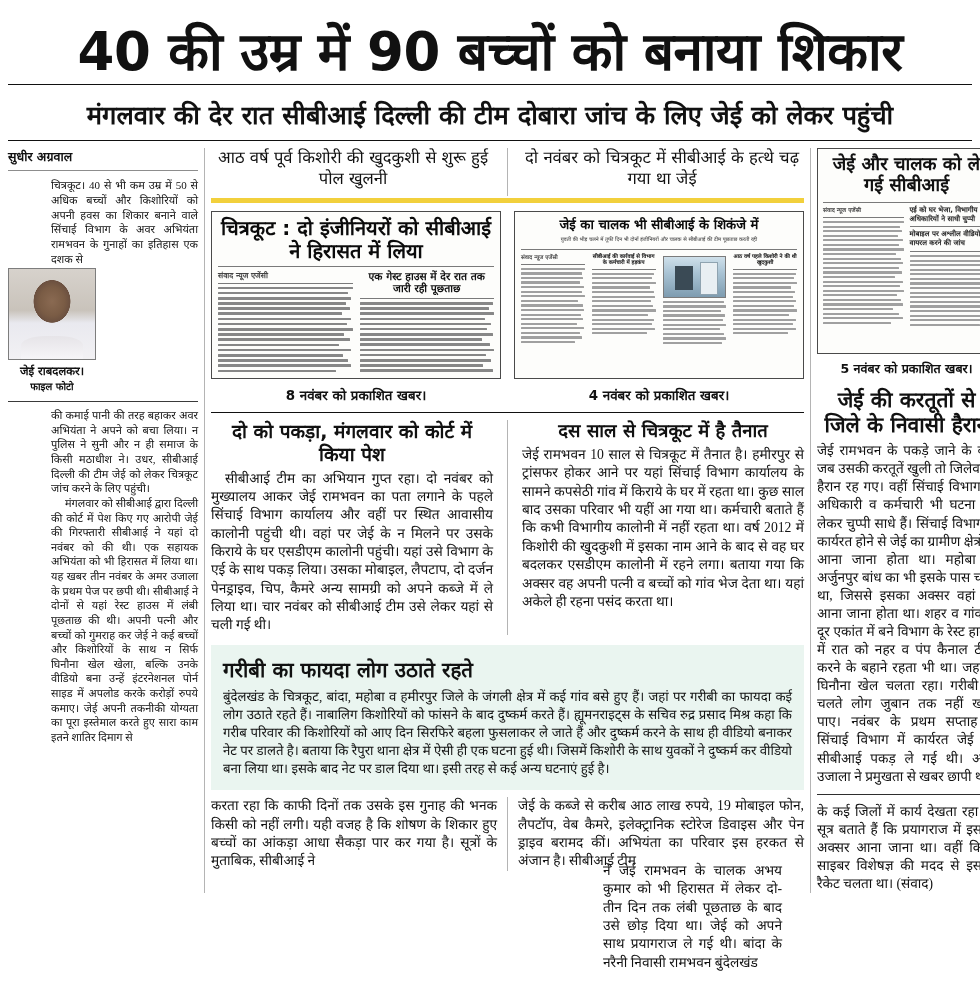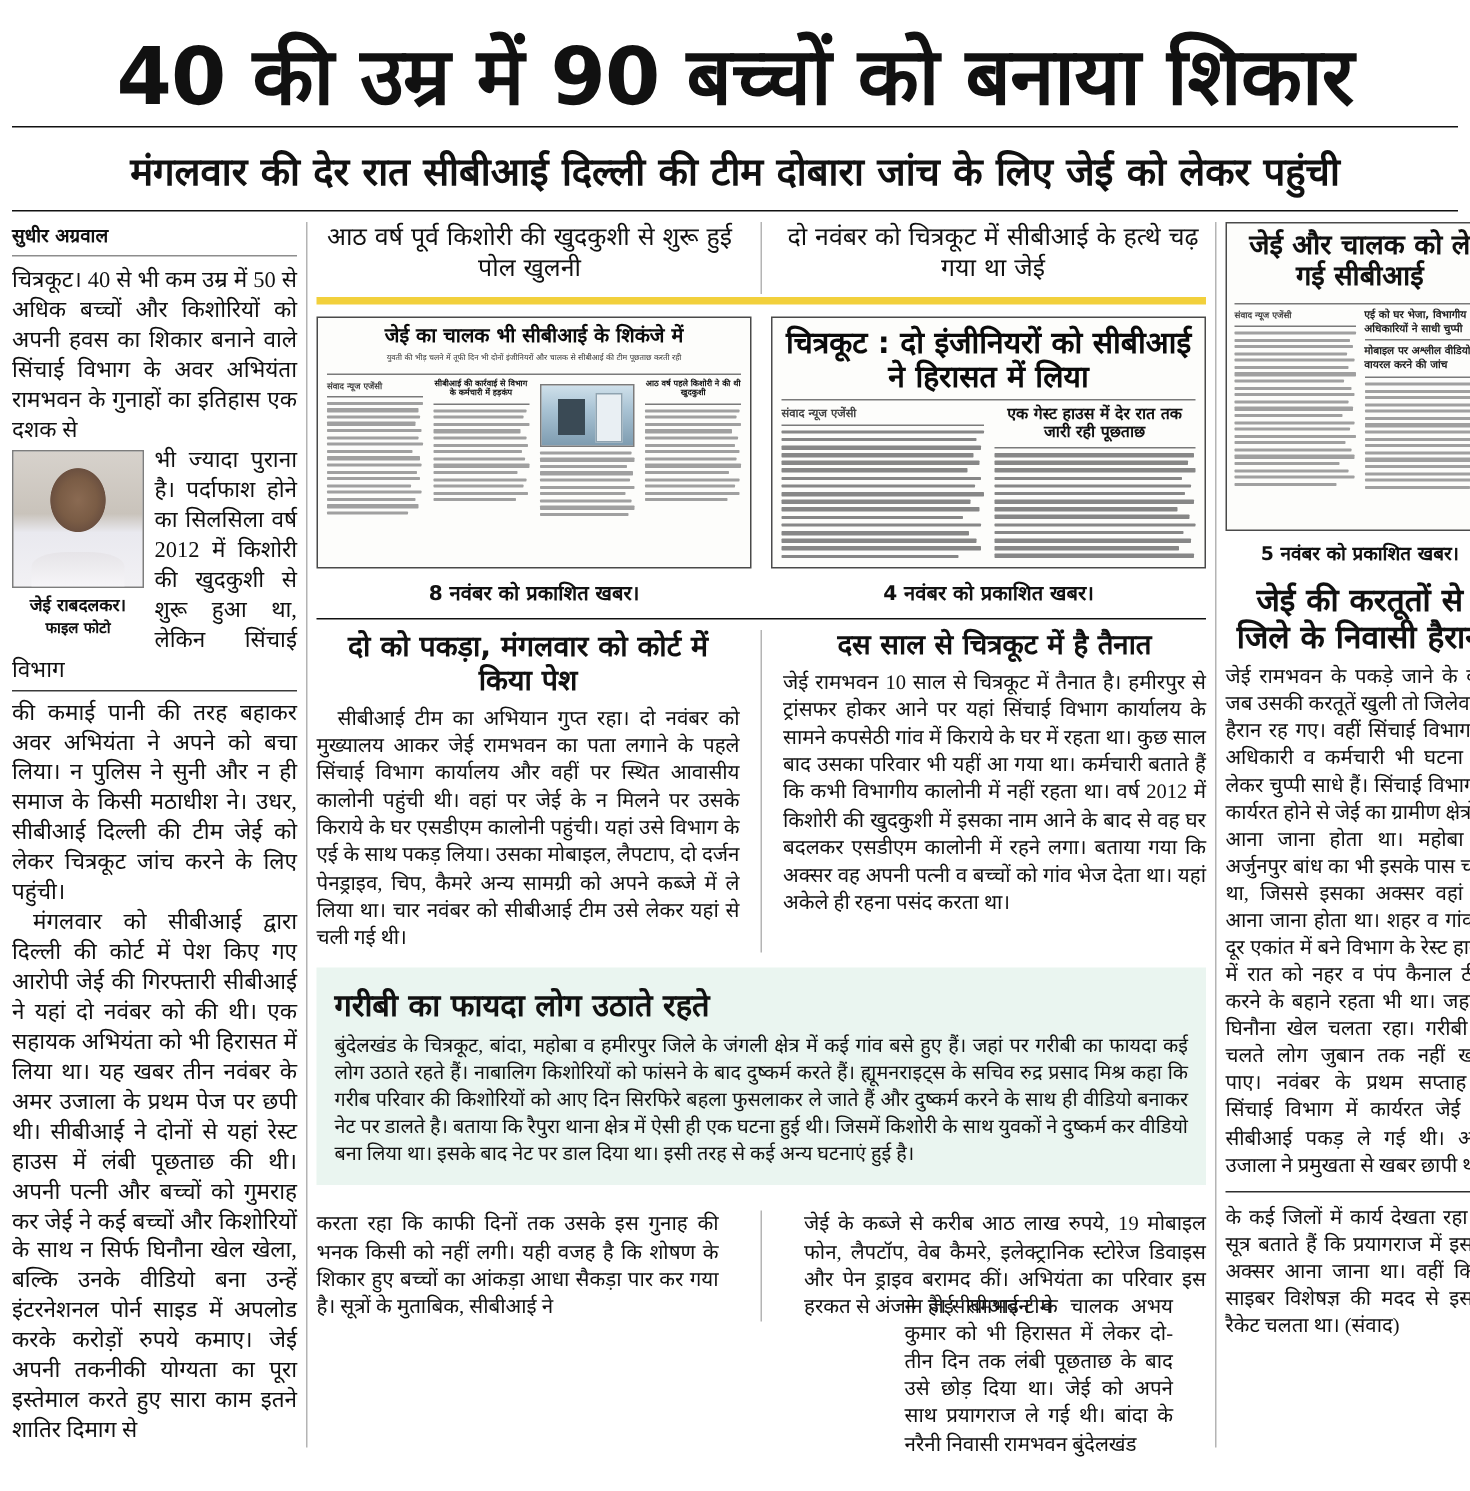--- a/index.html
+++ b/index.html
@@ -44,25 +44,26 @@
 
   
   .byline {
     font-family: "DejaVu Sans", sans-serif;
     font-weight: 700;
     font-size: 12.5px;
     padding-bottom: 5px;
   }
   .byline-rule { border-top: 1px solid #8d8d8d; margin-bottom: 7px; }
   .body-text {
-    font-size: 15px;
+    font-size: 11px;
     line-height: 1.33;
     text-align: justify;
     text-justify: inter-word;
     hyphens: none;
+    margin-left: 43px;
   }
   .photo-wrap { float: left; width: 88px; margin: 2px 7px 2px 0; }
   .photo {
     width: 88px; height: 92px;
     border: 1px solid #7d7d7d;
     background:
       radial-gradient(ellipse 26px 30px at 50% 36%, #8a6a52 0%, #7a5c45 48%, #6b5040 70%, transparent 72%),
       linear-gradient(180deg, #d7d2cc 0%, #c9c3bb 46%, #e9e9ef 60%, #f2f1f4 100%);
     position: relative;
     overflow: hidden;
@@ -177,21 +178,21 @@
     padding: 10px 12px 12px 12px;
     margin-top: 10px;
   }
   .green-head {
     font-family: "DejaVu Sans", sans-serif;
     font-weight: 700; font-size: 20.5px;
     padding-bottom: 5px;
   }
   .green-body { font-size: 13.2px; line-height: 1.37; text-align: justify; }
 
-  .bottom-row { display: grid; grid-template-columns: 1fr 1px 1fr; column-gap: 28px; margin-top: 17px; }
+  .bottom-row { display: grid; grid-template-columns: 1fr 1px 1fr; column-gap: 10px; margin-top: 7px; }
 
   
   .r-clip {
     border: 1px solid #4a4a4a; background: #fdfdfb;
     padding: 5px 5px; height: 206px; overflow: hidden;
   }
   .r-clip-title {
     font-family: "DejaVu Sans", sans-serif;
     font-weight: 700; font-size: 18.2px; line-height: 1.14;
     text-align: center; padding-bottom: 3px;
@@ -228,127 +229,40 @@
     <div>
       <div class="byline">सुधीर अग्रवाल</div>
       <div class="byline-rule"></div>
       <div class="body-text">चित्रकूट। 40 से भी कम उम्र में 50 से अधिक बच्चों और किशोरियों को अपनी हवस का शिकार बनाने वाले सिंचाई विभाग के अवर अभियंता रामभवन के गुनाहों का इतिहास एक दशक से</div>
 
       <div class="photo-wrap">
         <div class="photo"></div>
         <div class="photo-cap">जेई राबदलकर।</div>
         <div class="photo-cap2">फाइल फोटो</div>
       </div>
-      <div class="body-text">भी ज्यादा पुराना है। पर्दाफाश होने का सिलसिला वर्ष 2012 में किशोरी की खुदकुशी से शुरू हुआ था, लेकिन सिंचाई विभाग</div>
       <div style="clear:both"></div>
       <div class="cap-rule"></div>
 
       <div class="body-text">की कमाई पानी की तरह बहाकर अवर अभियंता ने अपने को बचा लिया। न पुलिस ने सुनी और न ही समाज के किसी मठाधीश ने। उधर, सीबीआई दिल्ली की टीम जेई को लेकर चित्रकूट जांच करने के लिए पहुंची।</div>
       <div class="body-text" style="text-indent:14px">मंगलवार को सीबीआई द्वारा दिल्ली की कोर्ट में पेश किए गए आरोपी जेई की गिरफ्तारी सीबीआई ने यहां दो नवंबर को की थी। एक सहायक अभियंता को भी हिरासत में लिया था। यह खबर तीन नवंबर के अमर उजाला के प्रथम पेज पर छपी थी। सीबीआई ने दोनों से यहां रेस्ट हाउस में लंबी पूछताछ की थी। अपनी पत्नी और बच्चों को गुमराह कर जेई ने कई बच्चों और किशोरियों के साथ न सिर्फ घिनौना खेल खेला, बल्कि उनके वीडियो बना उन्हें इंटरनेशनल पोर्न साइड में अपलोड करके करोड़ों रुपये कमाए। जेई अपनी तकनीकी योग्यता का पूरा इस्तेमाल करते हुए सारा काम इतने शातिर दिमाग से</div>
     </div>
 
     <div class="vline"></div>
 
     <div>
 
       <div class="mid-head-row">
         <div class="mid-head">आठ वर्ष पूर्व किशोरी की खुदकुशी से शुरू हुई पोल खुलनी</div>
         <div class="vline"></div>
         <div class="mid-head">दो नवंबर को चित्रकूट में सीबीआई के हत्थे चढ़ गया था जेई</div>
       </div>
 
       <div class="yellow-bar"></div>
 
       <div class="clip-row">
-
-        <div class="clip">
-          <div class="clip-title clip2-title">जेई का चालक भी सीबीआई के शिकंजे में</div>
-          <div class="clip-kicker">युवती की भीड़ चलने में तूफी दिन भी दोनों इंजीनियरों और चालक से सीबीआई की टीम पूछताछ करती रही</div>
-          <div class="clip-rule"></div>
-          <div class="clip-cols c4">
-            <div>
-              <div class="clip-src" style="font-size:5.6px">संवाद न्यूज एजेंसी</div>
-              <div class="clip-rule"></div>
-              <div class="micro light">
-                <span style="width:100%"></span>
-                  <span style="width:95%"></span>
-                  <span style="width:98%"></span>
-                <span style="width:92%"></span>
-                  <span style="width:99%"></span>
-                  <span style="width:96%"></span>
-                <span style="width:100%"></span>
-                  <span style="width:90%"></span>
-                  <span style="width:97%"></span>
-                <span style="width:99%"></span>
-                  <span style="width:94%"></span>
-                  <span style="width:98%"></span>
-                <span style="width:88%"></span>
-                  <span style="width:99%"></span>
-                  <span style="width:93%"></span>
-                <span style="width:96%"></span>
-                  <span style="width:85%"></span>
-              </div>
-            </div>
-            <div>
-              <div class="clip-sub" style="font-size:5.4px">सीबीआई की कार्रवाई से विभाग के कर्मचारी में हड़कंप</div>
-              <div class="clip-rule"></div>
-              <div class="micro light">
-                <span style="width:98%"></span>
-                  <span style="width:94%"></span>
-                  <span style="width:100%"></span>
-                <span style="width:91%"></span>
-                  <span style="width:97%"></span>
-                  <span style="width:99%"></span>
-                <span style="width:93%"></span>
-                  <span style="width:96%"></span>
-                  <span style="width:100%"></span>
-                <span style="width:89%"></span>
-                  <span style="width:98%"></span>
-                  <span style="width:95%"></span>
-                <span style="width:99%"></span>
-                  <span style="width:87%"></span>
-              </div>
-            </div>
-            <div>
-              <div class="clip-photo"></div>
-              <div class="micro light">
-                <span style="width:97%"></span>
-                  <span style="width:100%"></span>
-                  <span style="width:92%"></span>
-                <span style="width:98%"></span>
-                  <span style="width:95%"></span>
-                  <span style="width:99%"></span>
-                <span style="width:90%"></span>
-                  <span style="width:96%"></span>
-                  <span style="width:100%"></span>
-                <span style="width:93%"></span>
-              </div>
-            </div>
-            <div>
-              <div class="clip-sub" style="font-size:5.4px">आठ वर्ष पहले किशोरी ने की थी खुदकुशी</div>
-              <div class="clip-rule"></div>
-              <div class="micro light">
-                <span style="width:99%"></span>
-                  <span style="width:95%"></span>
-                  <span style="width:100%"></span>
-                <span style="width:90%"></span>
-                  <span style="width:97%"></span>
-                  <span style="width:93%"></span>
-                <span style="width:99%"></span>
-                  <span style="width:96%"></span>
-                  <span style="width:100%"></span>
-                <span style="width:88%"></span>
-                  <span style="width:98%"></span>
-                  <span style="width:94%"></span>
-                <span style="width:99%"></span>
-                  <span style="width:86%"></span>
-              </div>
-            </div>
-          </div>
-        </div>
 
         <div class="clip">
           <div class="clip-title clip1-title">चित्रकूट : दो इंजीनियरों को सीबीआई ने हिरासत में लिया</div>
           <div class="clip-rule"></div>
           <div class="clip-cols c2">
             <div>
               <div class="clip-src">संवाद न्यूज एजेंसी</div>
               <div class="clip-rule"></div>
               <div class="micro">
                 <span style="width:100%"></span>
@@ -381,20 +295,106 @@
                   <span style="width:98%"></span>
                   <span style="width:95%"></span>
                 <span style="width:99%"></span>
                   <span style="width:91%"></span>
                   <span style="width:97%"></span>
                 <span style="width:100%"></span>
                   <span style="width:94%"></span>
                   <span style="width:98%"></span>
                 <span style="width:92%"></span>
                   <span style="width:99%"></span>
+              </div>
+            </div>
+          </div>
+        </div>
+
+        <div class="clip">
+          <div class="clip-title clip2-title">जेई का चालक भी सीबीआई के शिकंजे में</div>
+          <div class="clip-kicker">युवती की भीड़ चलने में तूफी दिन भी दोनों इंजीनियरों और चालक से सीबीआई की टीम पूछताछ करती रही</div>
+          <div class="clip-rule"></div>
+          <div class="clip-cols c4">
+            <div>
+              <div class="clip-src" style="font-size:5.6px">संवाद न्यूज एजेंसी</div>
+              <div class="clip-rule"></div>
+              <div class="micro light">
+                <span style="width:100%"></span>
+                  <span style="width:95%"></span>
+                  <span style="width:98%"></span>
+                <span style="width:92%"></span>
+                  <span style="width:99%"></span>
+                  <span style="width:96%"></span>
+                <span style="width:100%"></span>
+                  <span style="width:90%"></span>
+                  <span style="width:97%"></span>
+                <span style="width:99%"></span>
+                  <span style="width:94%"></span>
+                  <span style="width:98%"></span>
+                <span style="width:88%"></span>
+                  <span style="width:99%"></span>
+                  <span style="width:93%"></span>
+                <span style="width:96%"></span>
+                  <span style="width:85%"></span>
+              </div>
+            </div>
+            <div>
+              <div class="clip-sub" style="font-size:5.4px">सीबीआई की कार्रवाई से विभाग के कर्मचारी में हड़कंप</div>
+              <div class="clip-rule"></div>
+              <div class="micro light">
+                <span style="width:98%"></span>
+                  <span style="width:94%"></span>
+                  <span style="width:100%"></span>
+                <span style="width:91%"></span>
+                  <span style="width:97%"></span>
+                  <span style="width:99%"></span>
+                <span style="width:93%"></span>
+                  <span style="width:96%"></span>
+                  <span style="width:100%"></span>
+                <span style="width:89%"></span>
+                  <span style="width:98%"></span>
+                  <span style="width:95%"></span>
+                <span style="width:99%"></span>
+                  <span style="width:87%"></span>
+              </div>
+            </div>
+            <div>
+              <div class="clip-photo"></div>
+              <div class="micro light">
+                <span style="width:97%"></span>
+                  <span style="width:100%"></span>
+                  <span style="width:92%"></span>
+                <span style="width:98%"></span>
+                  <span style="width:95%"></span>
+                  <span style="width:99%"></span>
+                <span style="width:90%"></span>
+                  <span style="width:96%"></span>
+                  <span style="width:100%"></span>
+                <span style="width:93%"></span>
+              </div>
+            </div>
+            <div>
+              <div class="clip-sub" style="font-size:5.4px">आठ वर्ष पहले किशोरी ने की थी खुदकुशी</div>
+              <div class="clip-rule"></div>
+              <div class="micro light">
+                <span style="width:99%"></span>
+                  <span style="width:95%"></span>
+                  <span style="width:100%"></span>
+                <span style="width:90%"></span>
+                  <span style="width:97%"></span>
+                  <span style="width:93%"></span>
+                <span style="width:99%"></span>
+                  <span style="width:96%"></span>
+                  <span style="width:100%"></span>
+                <span style="width:88%"></span>
+                  <span style="width:98%"></span>
+                  <span style="width:94%"></span>
+                <span style="width:99%"></span>
+                  <span style="width:86%"></span>
               </div>
             </div>
           </div>
         </div>
       </div>
 
       <div class="clip-row">
         <div class="clip-cap">8 नवंबर को प्रकाशित खबर।</div>
         <div class="clip-cap">4 नवंबर को प्रकाशित खबर।</div>
       </div>

